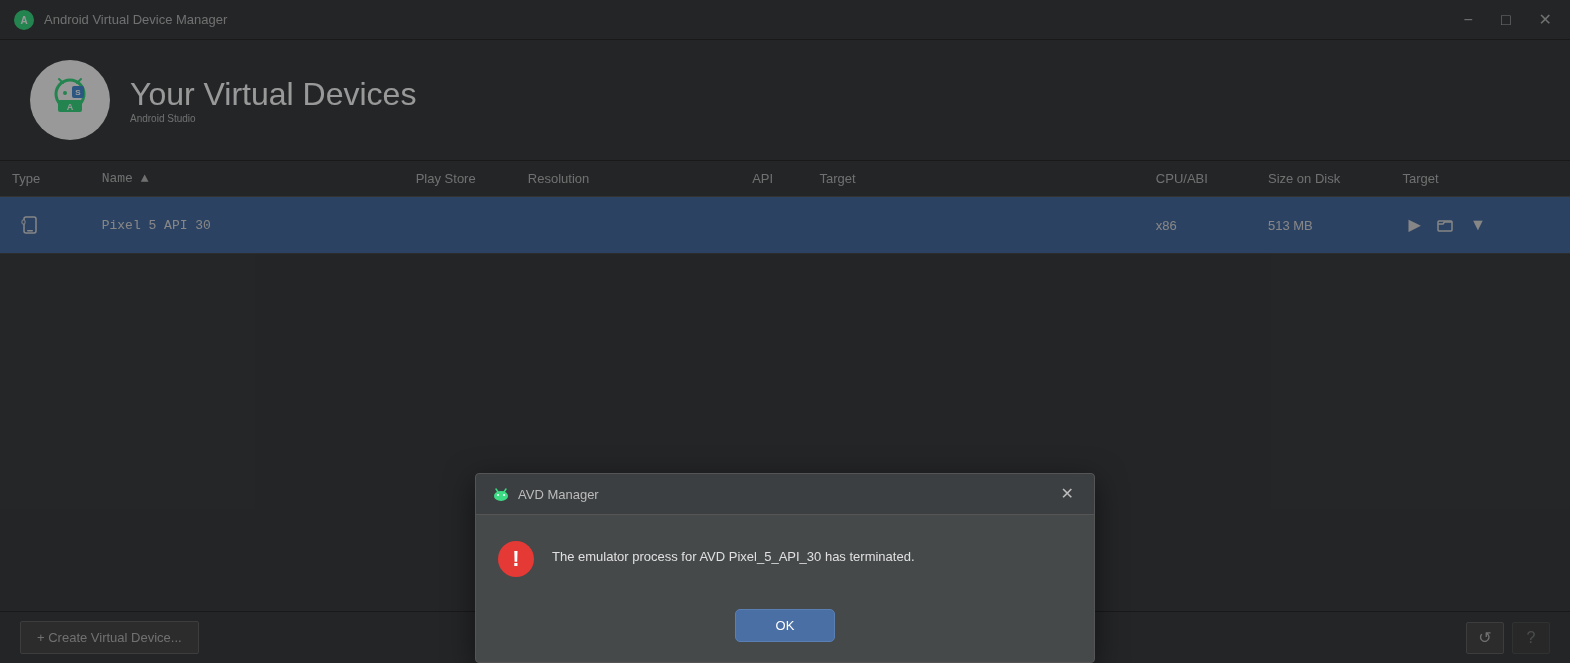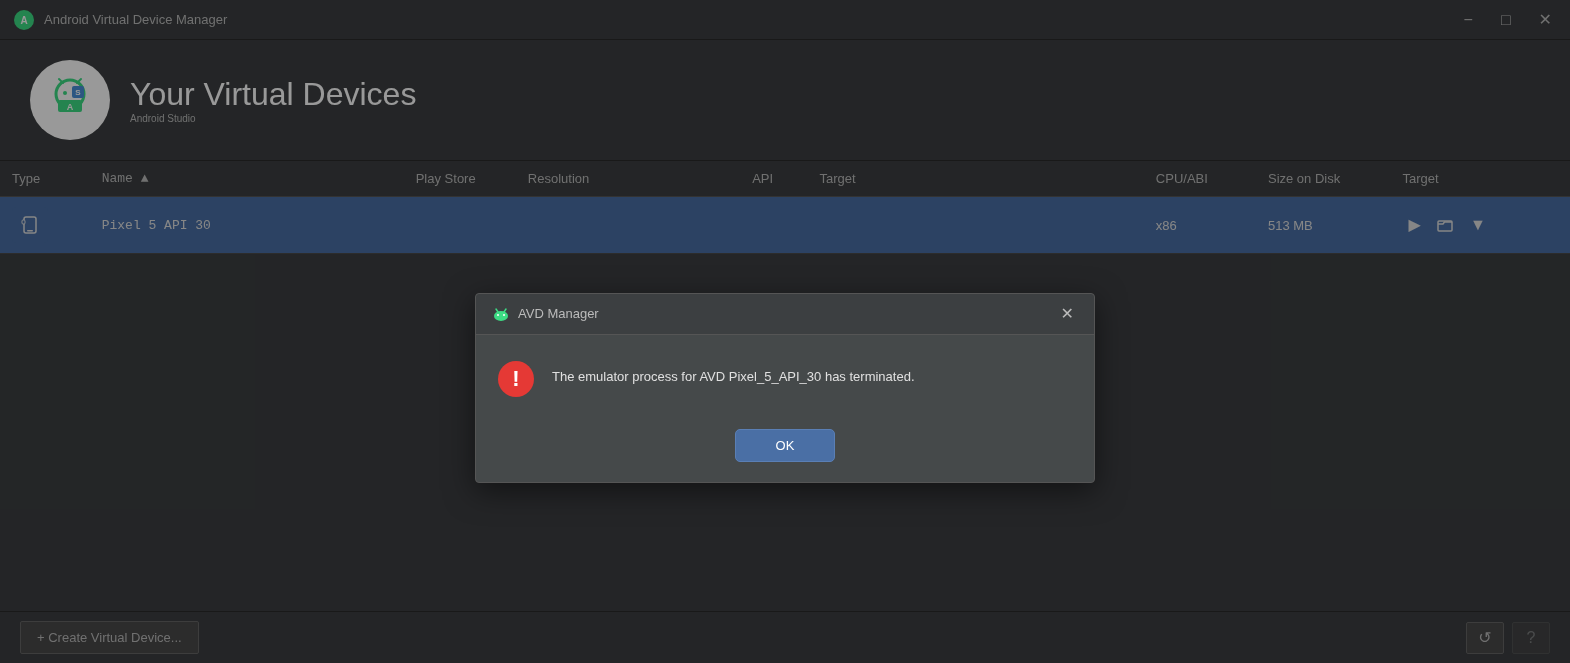--- a/index.html
+++ b/index.html
@@ -167,21 +167,21 @@
       flex-direction: column;
       height: calc(663px - 40px);
     }
 
     
     .dialog-overlay {
       position: absolute;
       top: 0; left: 0; right: 0; bottom: 0;
       background: rgba(0,0,0,0.4);
       display: flex;
-      align-items: center;
+      align-items: flex-end;
       justify-content: center;
       padding-top: 112px;
       z-index: 100;
     }
     .dialog {
       background: #45494a;
       border: 1px solid #555555;
       border-radius: 4px;
       width: 620px;
       box-shadow: 0 8px 30px rgba(0,0,0,0.5);

